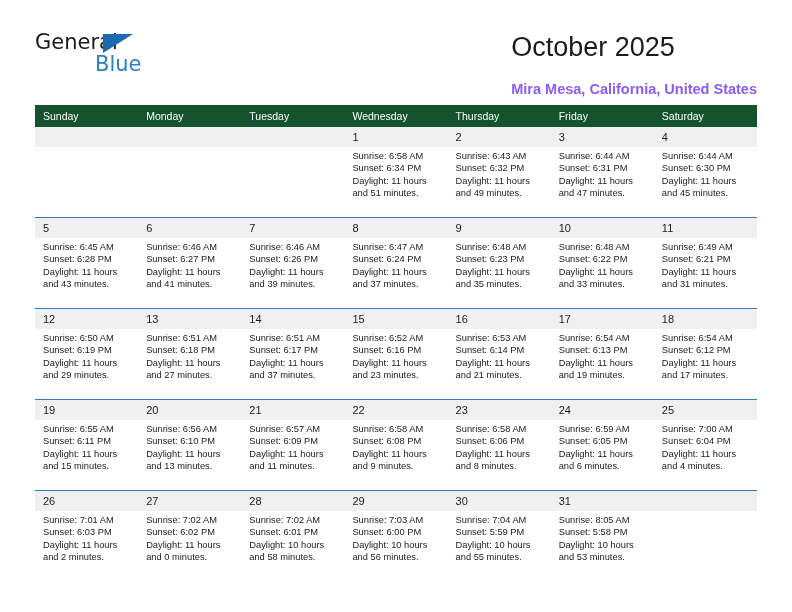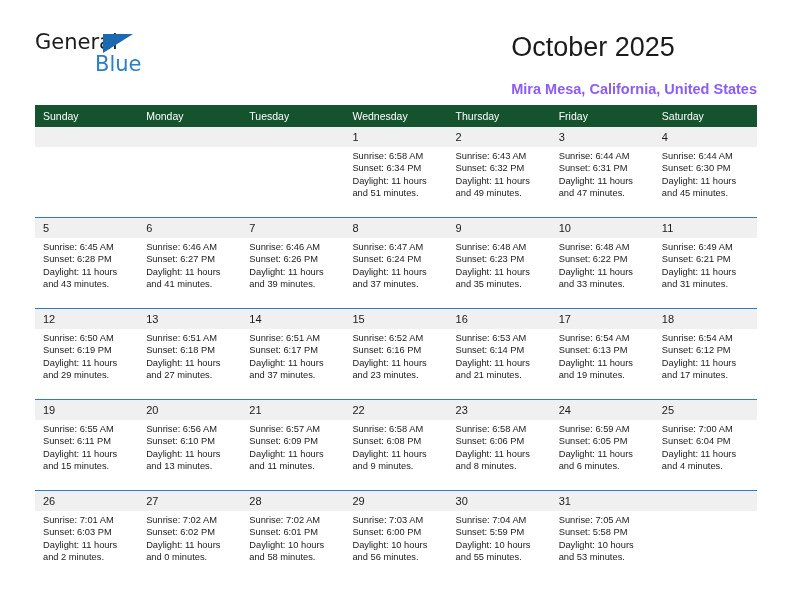--- a/index.html
+++ b/index.html
@@ -528,21 +528,21 @@
                 <div>Sunset: 5:59 PM</div>
                 <div>Daylight: 10 hours</div>
                 <div>and 55 minutes.</div>
               </div>
             </div>
           </td>
           <td>
             <div class="daybox">
               <div class="daynum">31</div>
               <div class="dayinfo">
-                <div>Sunrise: 7:05 AM</div>
+                <div>Sunrise: 8:05 AM</div>
                 <div>Sunset: 5:58 PM</div>
                 <div>Daylight: 10 hours</div>
                 <div>and 53 minutes.</div>
               </div>
             </div>
           </td>
           <td>
             <div class="daybox">
               <div class="daynum empty"></div>
               <div class="dayinfo"></div>

